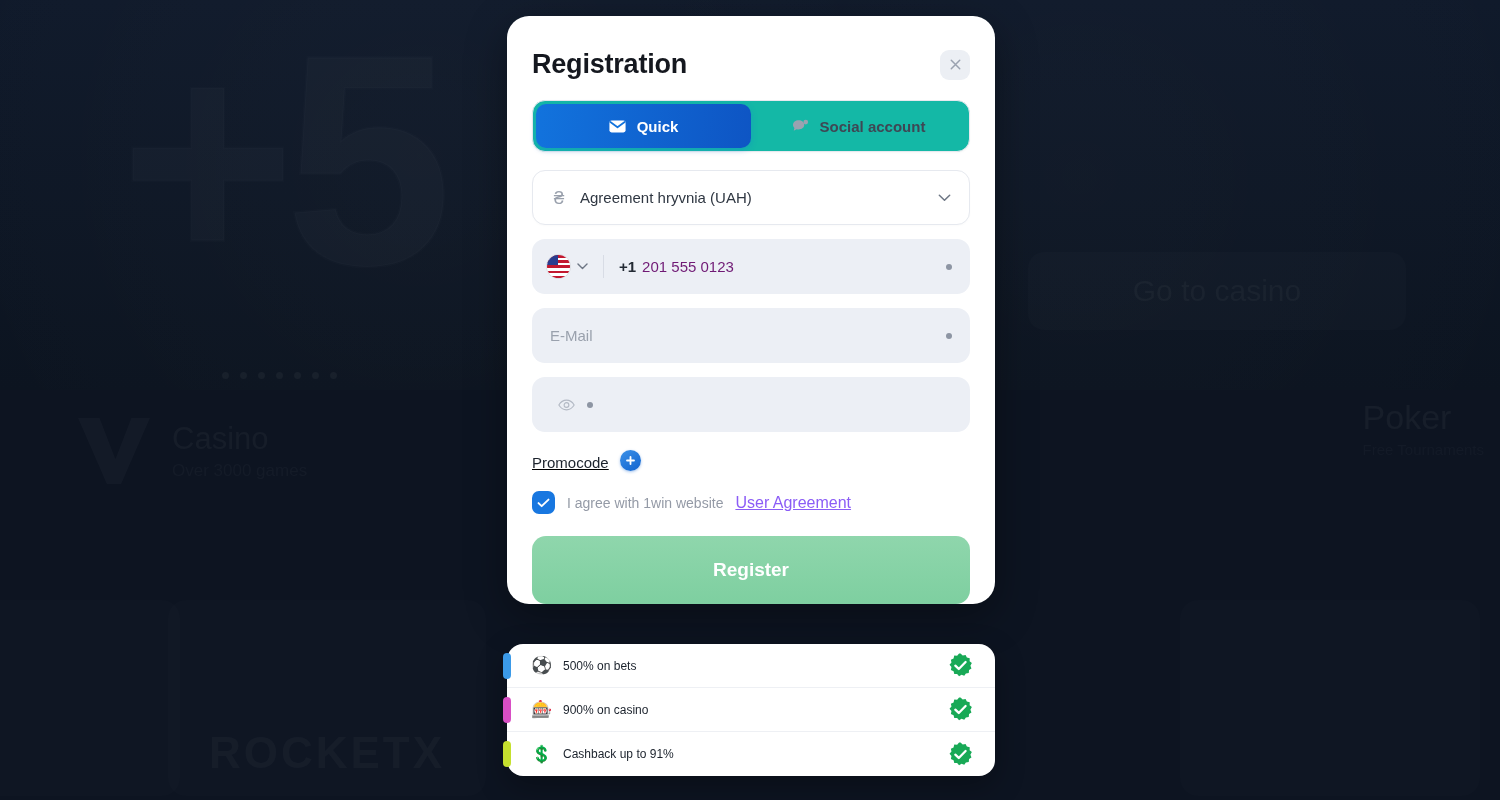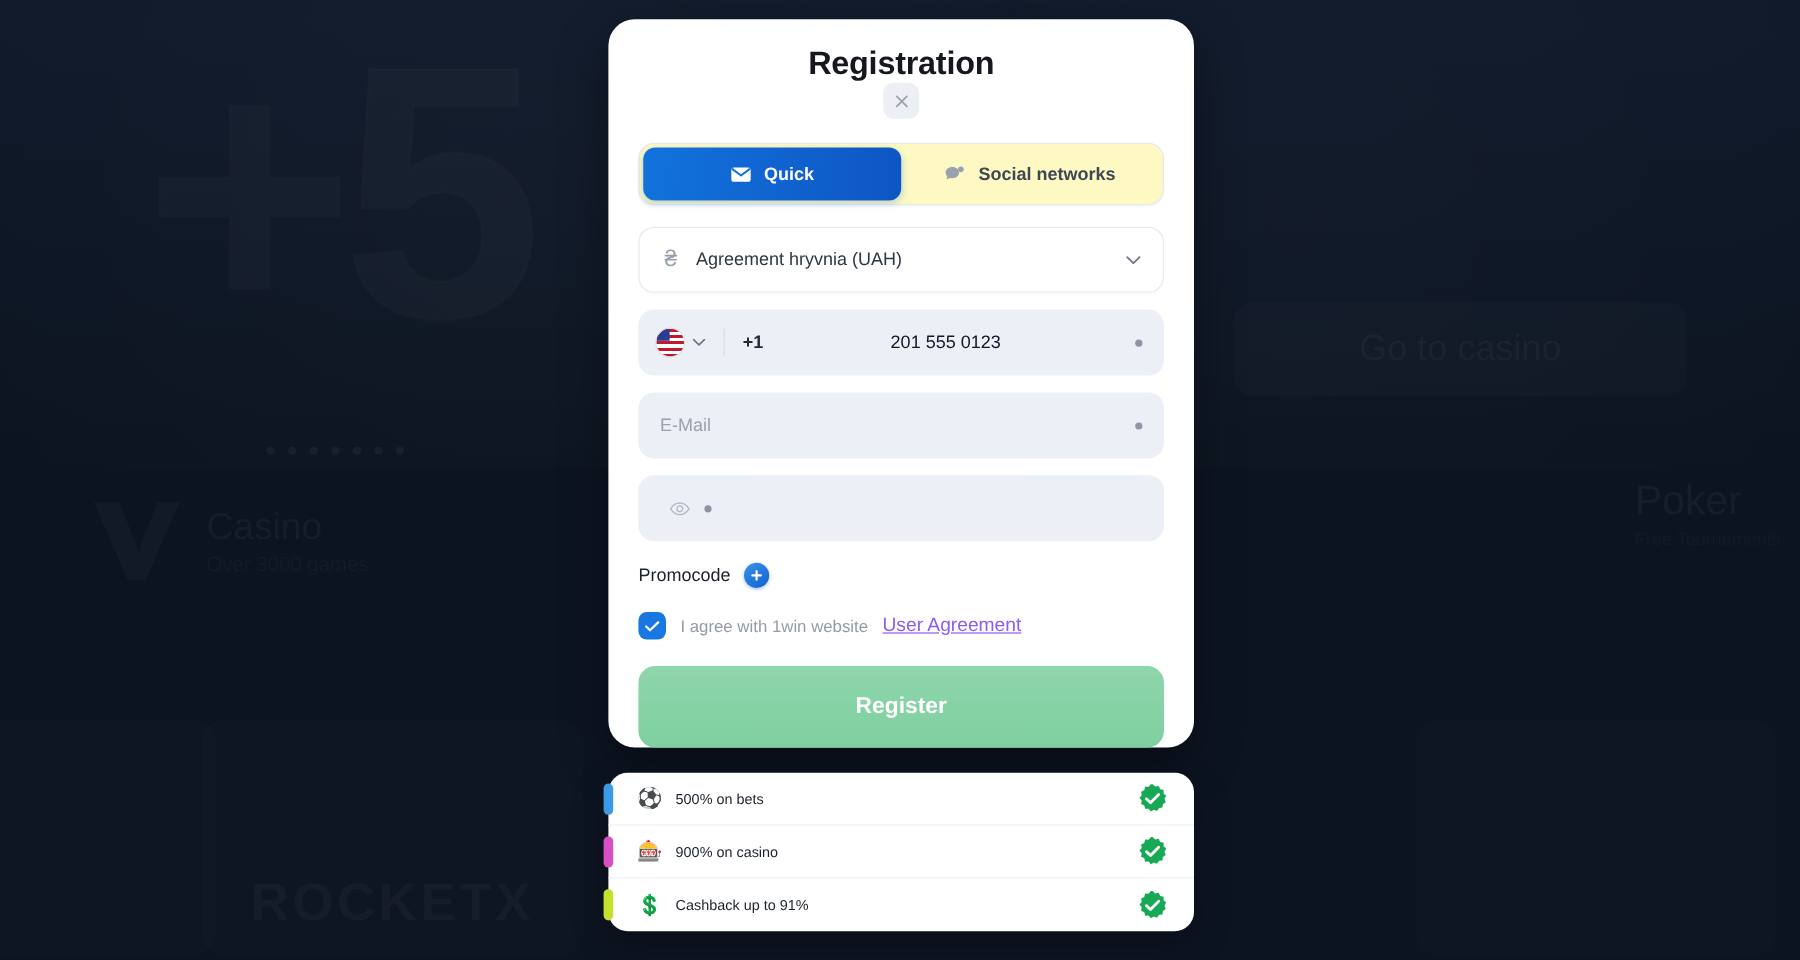--- a/index.html
+++ b/index.html
@@ -112,22 +112,21 @@
     left: 507px; top: 16px;
     width: 488px;
     background: #ffffff;
     border-radius: 22px;
     padding: 0 25px;
     box-shadow: 0 12px 40px rgba(0,0,0,0.35);
     z-index: 10;
   }
   .modal-head {
     display: flex; align-items: center; justify-content: space-between;
-    padding-top: 22px;
-    flex-direction: column;
+    padding-top: 33px;
   }
   .modal-title {
     font-size: 27px;
     font-weight: bold;
     color: #15181f;
     letter-spacing: -0.2px;
   }
   .close-btn {
     width: 30px; height: 30px;
     border-radius: 9px;
@@ -135,21 +134,21 @@
     border: none;
     display: flex; align-items: center; justify-content: center;
     cursor: pointer;
     padding: 0;
   }
 
   
   .tabs {
     margin-top: 20px;
     display: flex;
-    background: #fef9c3;
+    background: #14b8a6;
     border: 1px solid #e6e9ef;
     border-radius: 13px;
     padding: 3px;
     height: 52px;
     box-shadow: 0 1px 2px rgba(16,24,40,0.03);
   }
   .tab {
     flex: 1;
     display: flex; align-items: center; justify-content: center;
     gap: 11px;
@@ -208,41 +207,41 @@
   }
   .flag .canton {
     position: absolute; left: 0; top: 0; width: 11px; height: 10px;
     background: #2a3d8f;
   }
   .chev-sm { margin-left: 7px; flex: none; }
   .divider-v {
     width: 1px; height: 23px; background: #d8dce5; margin: 0 15px;
   }
   .dial-code { font-size: 15px; color: #232a34; font-weight: bold; }
-  .phone-placeholder { font-size: 15px; color: #0f172a; margin-left: 6px; flex: 1; text-align: center; }
+  .phone-placeholder { font-size: 15px; color: #701a75; margin-left: 6px; flex: 1; }
   .field-input {
     flex: 1;
     border: none; outline: none; background: transparent;
     font-size: 15px; color: #232a34;
     font-family: inherit;
   }
   .field-input::placeholder { color: #9aa1ad; }
   .req-dot {
     width: 6px; height: 6px; border-radius: 50%;
     background: #8d95a3; flex: none; margin-left: 12px;
   }
   .eye-btn {
     background: none; border: none; cursor: pointer; padding: 0;
     display: flex; align-items: center; margin-left: 8px;
   }
 
   
   .promo-row {
     margin-top: 18px;
-    display: flex; align-items: center; gap: 11px;
+    display: flex; align-items: flex-end; gap: 11px; text-decoration: underline;
   }
   .promo-label { font-size: 15px; color: #1b222c; }
   .promo-add {
     width: 21px; height: 21px; border-radius: 50%;
     background: linear-gradient(145deg, #3b91e8 0%, #1163cf 100%);
     border: none; cursor: pointer; padding: 0;
     display: flex; align-items: center; justify-content: center;
     box-shadow: 0 1px 3px rgba(17,99,207,0.4);
   }
 
@@ -382,21 +381,21 @@
         <rect x="0.5" y="0.5" width="19" height="14" rx="2.5" fill="#ffffff"></rect>
         <path d="M1.6 2.2 L10 8.4 L18.4 2.2" fill="none" stroke="#1273dd" stroke-width="2" stroke-linecap="round" stroke-linejoin="round"></path>
       </svg>
       <span>Quick</span>
     </button>
     <button class="tab">
       <svg width="17" height="15" viewBox="0 0 18 16">
         <path d="M1 6.2 C1 3.3 3.6 1.2 7 1.2 C10.4 1.2 13 3.3 13 6.2 C13 9.1 10.4 11.2 7 11.2 C6.2 11.2 5.5 11.1 4.8 10.95 L1.8 12.4 L2.5 9.7 C1.6 8.75 1 7.55 1 6.2 Z" fill="#9aa2b0"></path>
         <circle cx="14.6" cy="3.3" r="2.5" fill="#9aa2b0"></circle>
       </svg>
-      <span>Social networks</span>
+      <span>Social account</span>
     </button>
   </div>
 
   
   <div class="field-currency">
     <span class="cur-symbol">₴</span>
     <span class="cur-label">Agreement hryvnia (UAH)</span>
     <svg width="13" height="8" viewBox="0 0 14 9">
       <path d="M1.2 1.4 L7 7 L12.8 1.4" fill="none" stroke="#6d7684" stroke-width="1.7" stroke-linecap="round" stroke-linejoin="round"></path>
     </svg>

